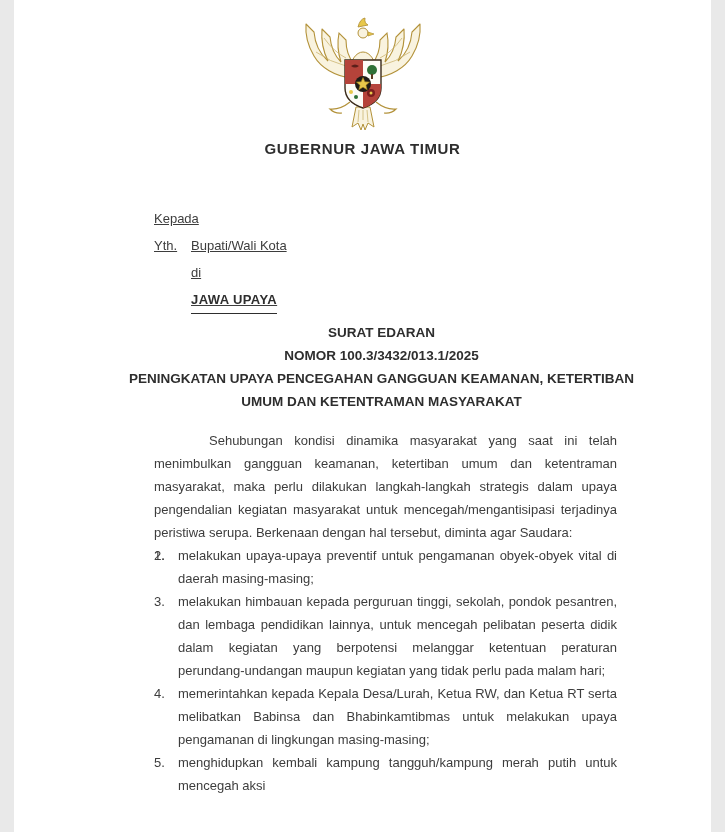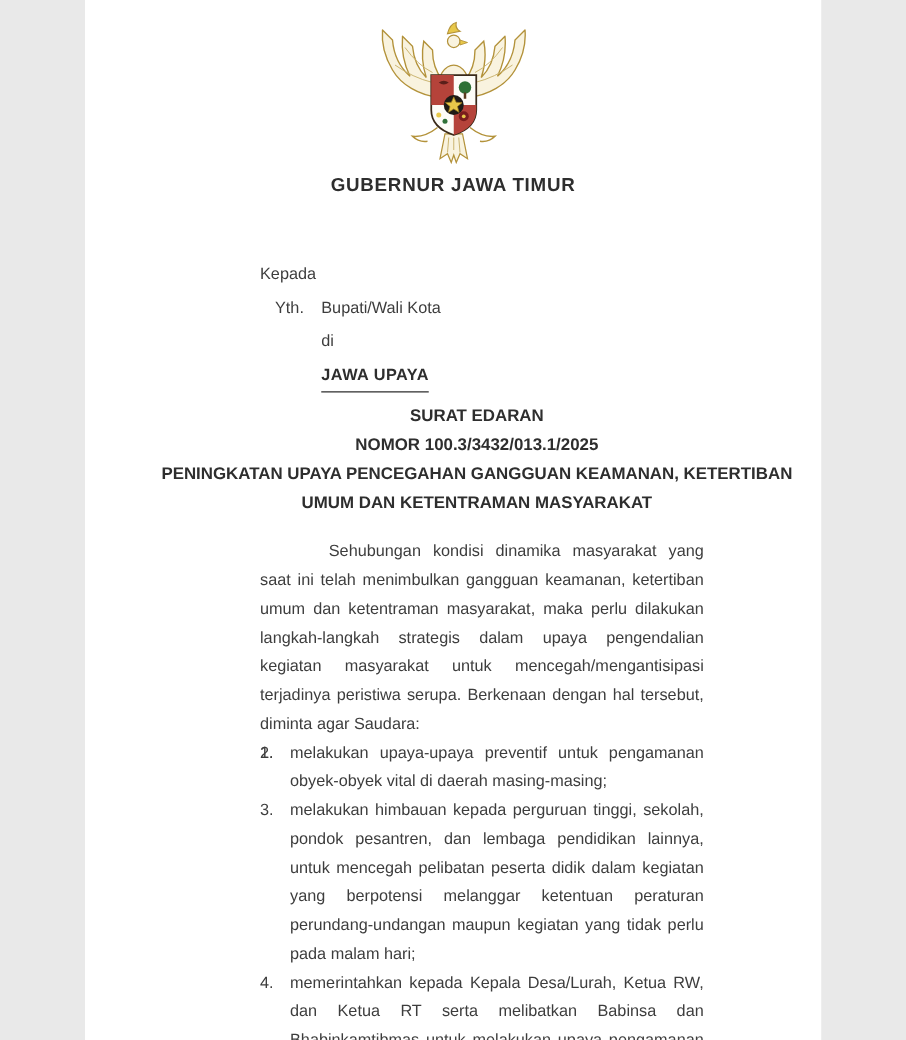--- a/index.html
+++ b/index.html
@@ -1,37 +1,37 @@
 <!DOCTYPE html>
 <html><head>
 <meta charset="utf-8">
 <style>
   html,body { margin:0; padding:0; background:#e9e9e9; }
   .page {
     position:relative;
-    width:589px; height:832px;
+    width:697px; height:832px;
     margin:0 auto;
     background:#ffffff;
     overflow:hidden;
     font-family:"Liberation Sans","DejaVu Sans",sans-serif;
     color:#3d3d3d;
   }
   .letterhead { text-align:center; }
   .emblem { width:150px; height:124px; margin:14px auto 0; }
   .letterhead h1 {
     margin:2px 0 0;
     font-size:15px; font-weight:bold; letter-spacing:0.6px;
     color:#2e2e2e;
   }
   .recipient {
     margin:48px 0 0 140px;
-    font-size:13px; line-height:27px;
+    font-size:13px; line-height:27px;text-decoration:underline;
   }
   .recipient .row { display:flex; }
-  .recipient .yth { width:37px; flex:none;margin-left:12px; }
+  .recipient .yth { width:37px; flex:none; }
   .region-line { font-weight:bold; color:#2e2e2e; }
   .region-line .underlined {
     display:inline-block;
     border-bottom:1.6px solid #2e2e2e;
     padding-bottom:0px;
     letter-spacing:0.4px;
   }
   .subject {
     margin-top:7px;
     text-align:center;

